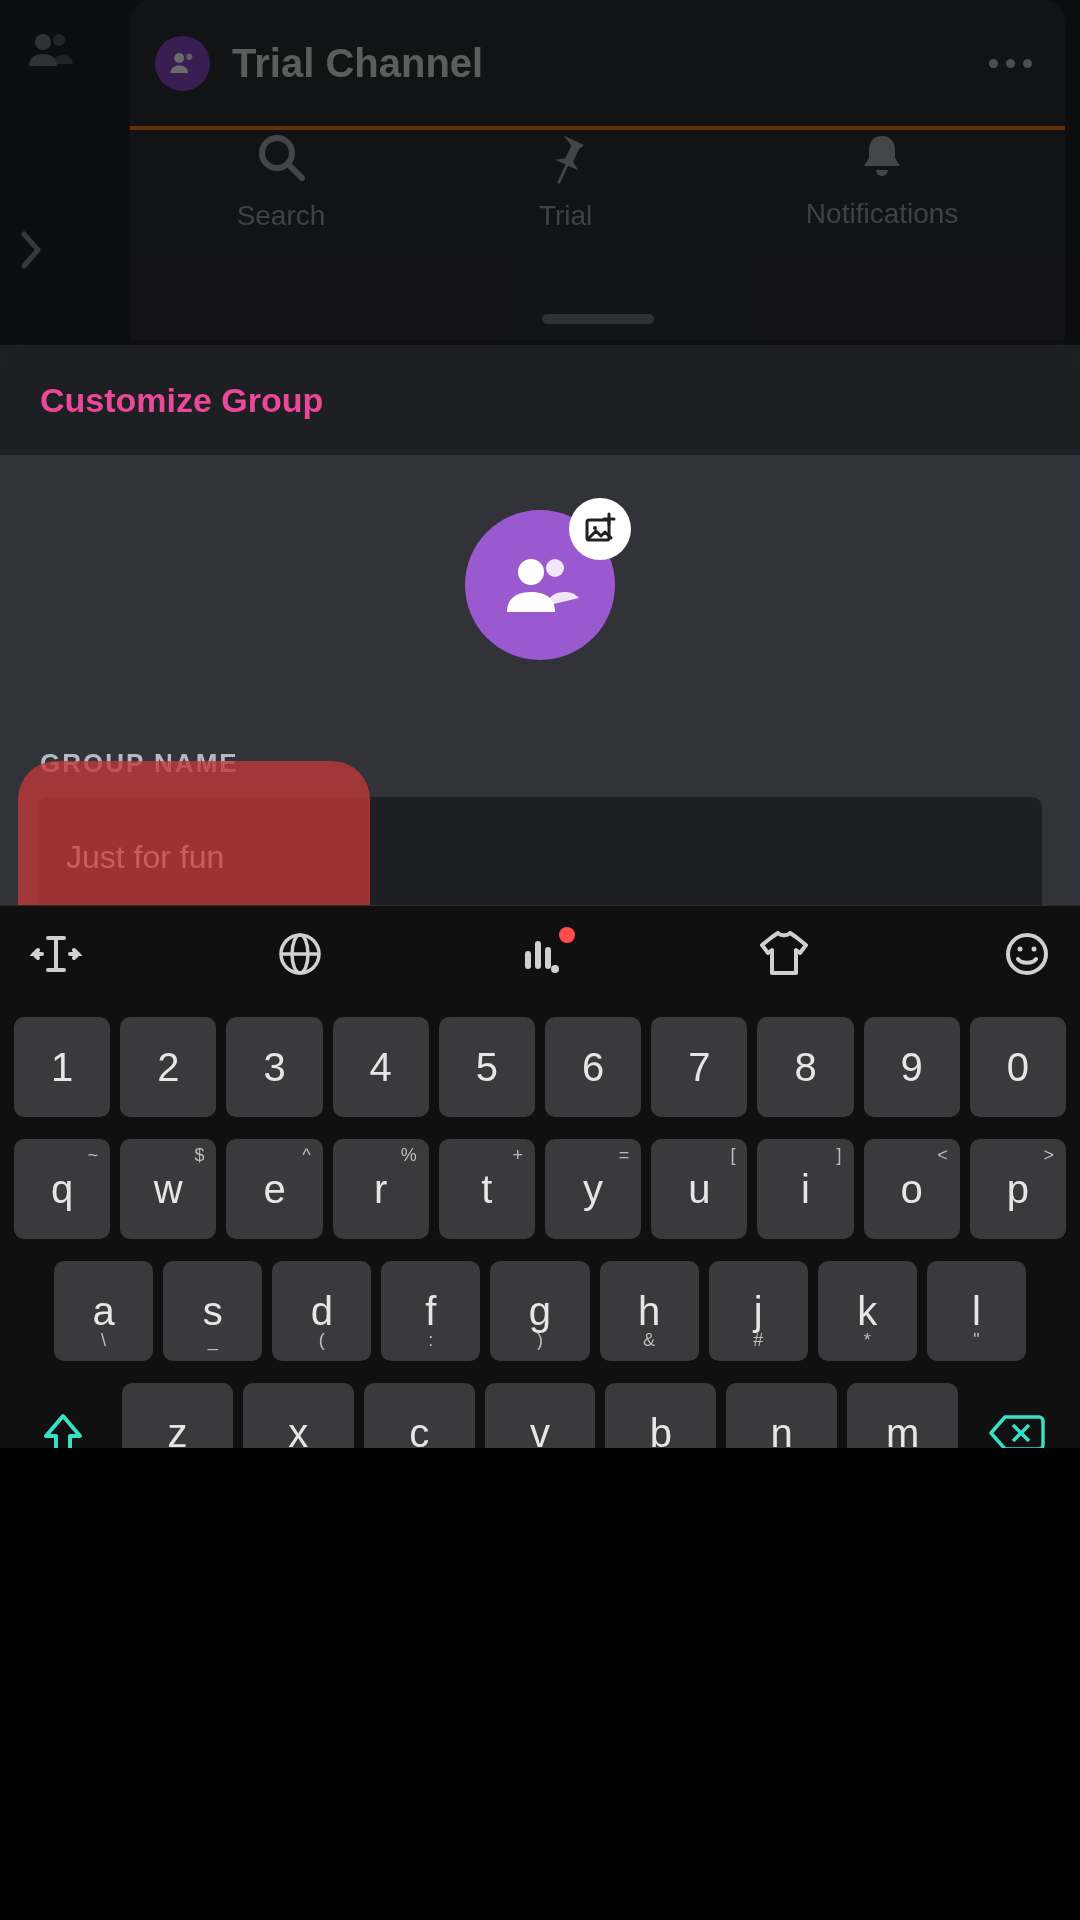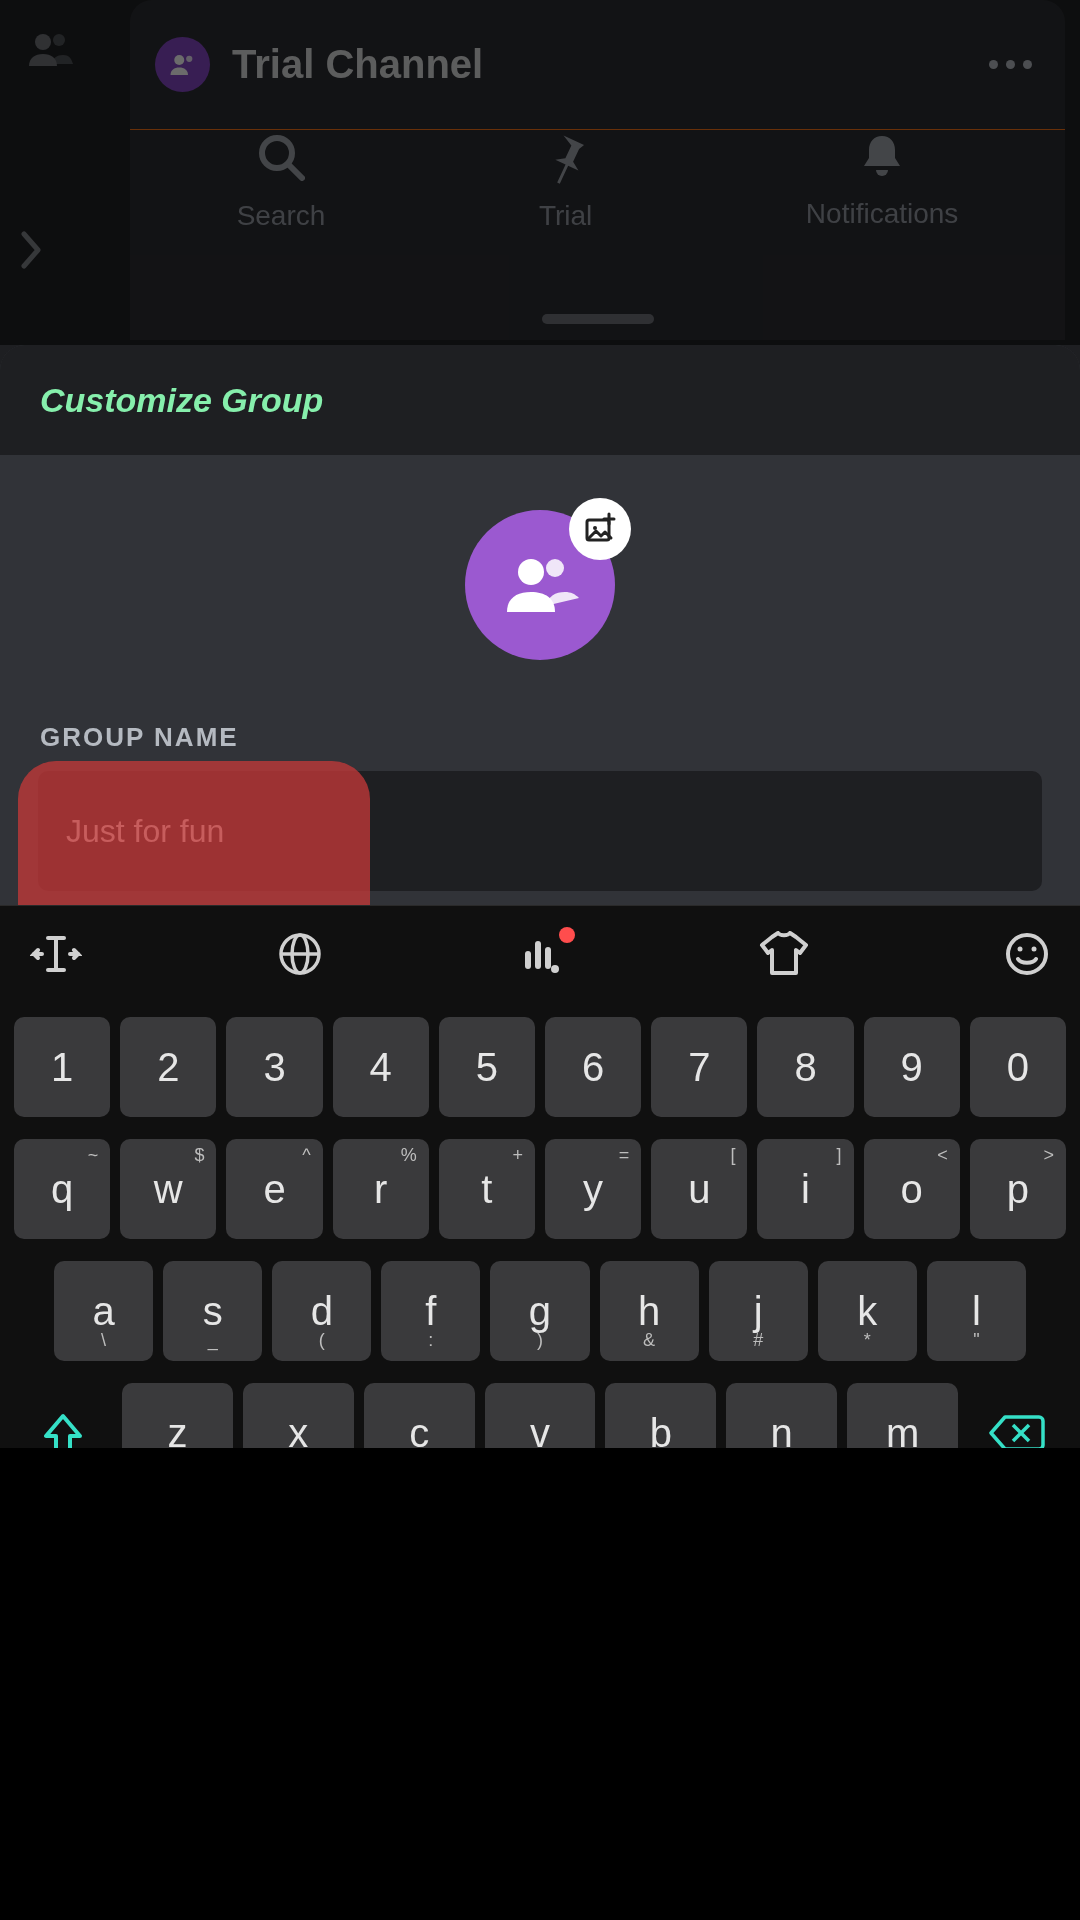--- a/index.html
+++ b/index.html
@@ -5,40 +5,40 @@
     * { margin:0; padding:0; box-sizing:border-box; }
     html,body { width:1080px; height:1920px; background:#000; font-family:-apple-system, BlinkMacSystemFont, "Helvetica Neue", Arial, sans-serif; overflow:hidden; color:#dcddde; }
     
     .bg-layer { position:absolute; inset:0; background:#1e1f22; }
     
     .sidebar { position:absolute; left:0; top:0; width:115px; height:340px; background:#1e1f22; }
     .sidebar .home-icon { position:absolute; left:25px; top:30px; opacity:.5; }
     .sidebar .chevron { position:absolute; left:20px; top:230px; color:#b5bac1; opacity:.6; font-size:40px; }
     
     .channel-card { position:absolute; left:130px; top:0; right:15px; height:340px; background:#2b2d31; border-radius:22px 22px 0 0; padding:0; opacity:.92; }
-    .channel-header { position:relative; display:flex; align-items:center; height:130px; border-bottom:1px solid #f97316; padding-left:25px; }
+    .channel-header { position:relative; display:flex; align-items:center; height:130px; border-bottom:4px solid #f97316; padding-left:25px; }
     .channel-avatar { width:55px; height:55px; border-radius:50%; background:#8547c6; display:flex; align-items:center; justify-content:center; margin-right:22px; }
     .channel-title { font-size:40px; font-weight:700; color:#dcddde; flex:1; }
     .more-btn { width:60px; height:60px; display:flex; align-items:center; justify-content:center; margin-right:25px; }
     .more-btn span { width:9px; height:9px; background:#b5bac1; border-radius:50%; margin:0 4px; display:inline-block; }
     .channel-actions { display:flex; justify-content:space-around; height:160px; }
     .action { display:flex; flex-direction:column; align-items:center; color:#969ba4; font-size:28px; gap:16px; }
     .action svg { opacity:.85; }
     .drag-handle-top { position:absolute; left:50%; transform:translateX(-50%); bottom:16px; width:112px; height:10px; background:#b5bac1; border-radius:5px; opacity:.5; }
     
     .dim-overlay { position:absolute; left:0; top:0; right:0; height:345px; background:rgba(0,0,0,0.55); pointer-events:none; }
     
     .sheet { position:absolute; left:0; right:0; top:345px; bottom:0; background:#313338; border-radius:25px 25px 0 0; }
     .sheet-header { position:relative; height:110px; background:#1e1f22; border-radius:25px 25px 0 0; display:flex; align-items:center; padding-left:40px; }
-    .sheet-title { font-size:34px; font-weight:700; color:#86efac;font-style:italic; }
+    .sheet-title { font-size:34px; font-weight:700; color:#ec4899; }
     .sheet-body { position:relative; padding-top:55px; }
     .avatar-wrap { position:relative; width:150px; height:150px; margin:0 auto; }
     .avatar-circle { width:150px; height:150px; border-radius:50%; background:#9b59d0; display:flex; align-items:center; justify-content:center; }
     .upload-badge { position:absolute; top:-12px; right:-16px; width:62px; height:62px; border-radius:50%; background:#fff; display:flex; align-items:center; justify-content:center; }
-    .field-label { color:#b5bac1; font-size:26px; font-weight:600; letter-spacing:2px; margin-left:40px; margin-top:62px; }
+    .field-label { color:#b5bac1; font-size:26px; font-weight:600; letter-spacing:2px; margin-left:40px; margin-top:88px; }
     .field-input-wrap { margin:18px 38px 0 38px; }
     .field-input { width:100%; height:120px; background:#1e1f22; border:none; border-radius:10px; color:#dcddde; font-size:32px; padding:0 28px; outline:none; }
     
     .highlight-box { position:absolute; left:18px; top:306px; width:352px; height:238px; background:rgba(193,56,56,0.78); border-radius:38px; pointer-events:none; }
     
     .keyboard { position:absolute; left:0; right:0; top:905px; bottom:0; background:#101010; }
     .kb-toprow { height:100px; display:flex; align-items:center; justify-content:space-between; padding:0 30px; border-top:1px solid #2a2a2a; }
     .kb-toprow .center-icon { position:relative; display:flex; align-items:center; }
     .kb-toprow .red-dot { position:absolute; top:-6px; right:-12px; width:16px; height:16px; background:#ff4d4d; border-radius:50%; }
     .kb-rows { padding:12px 14px 0 14px; }

